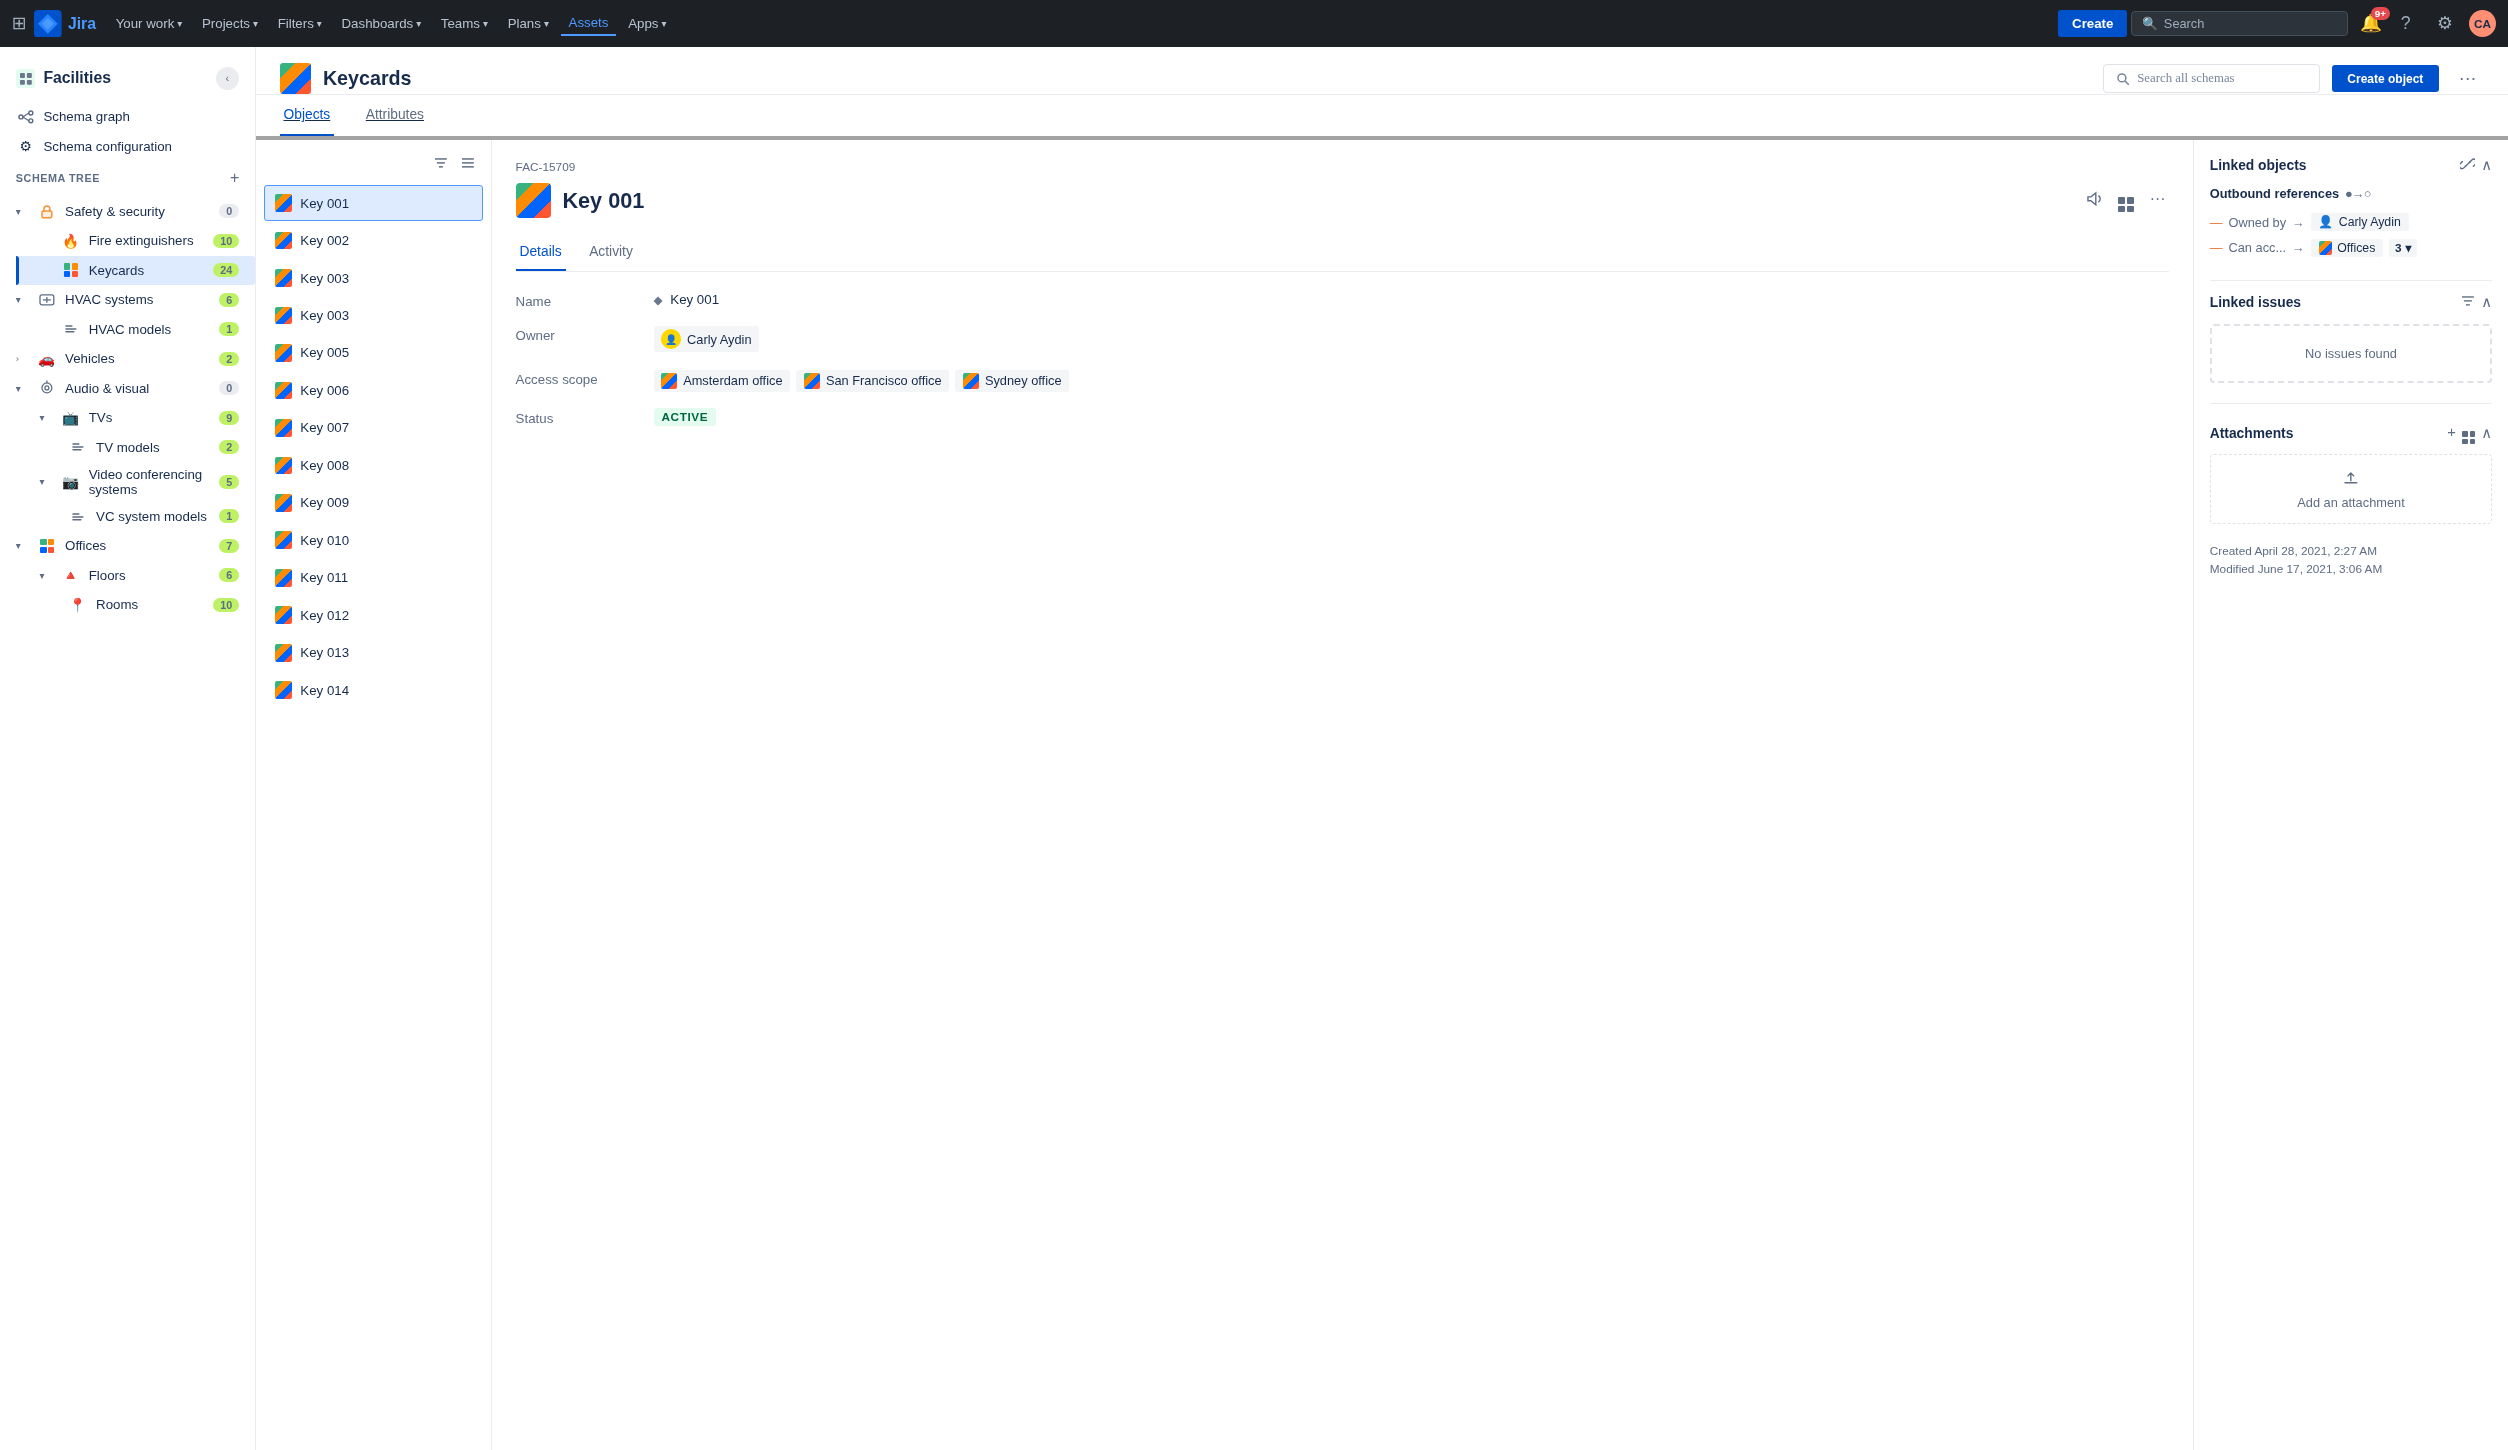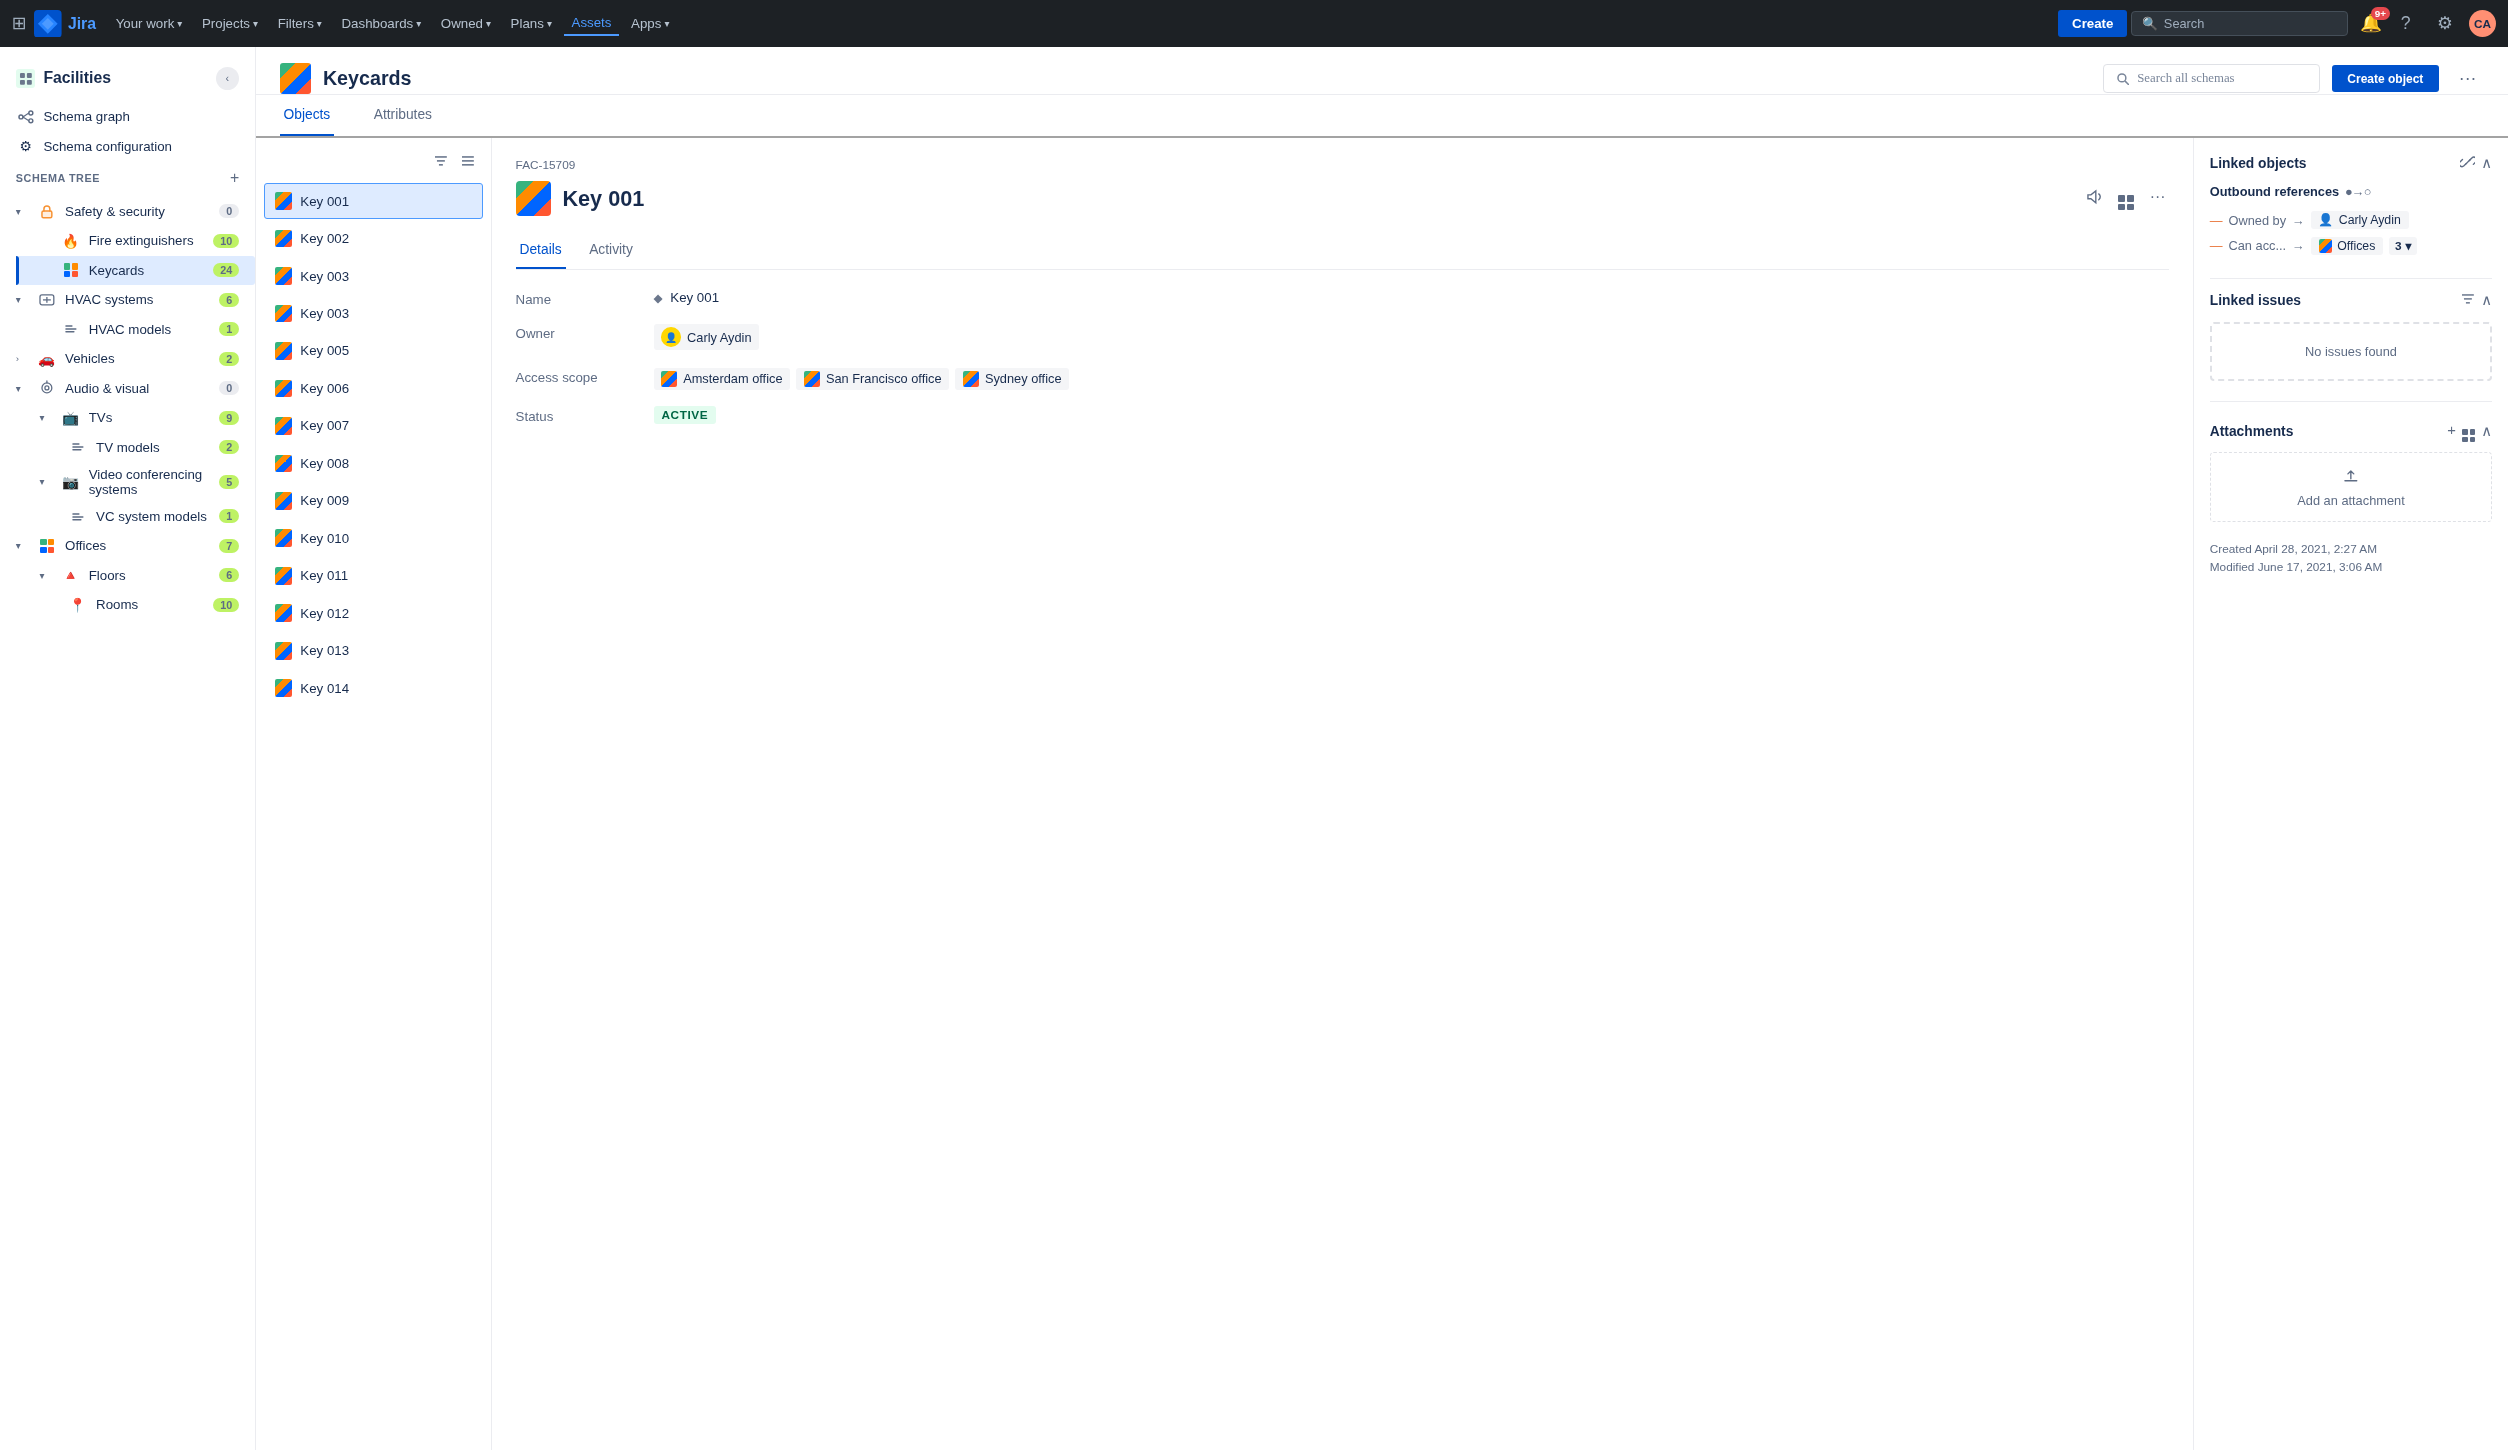--- a/index.html
+++ b/index.html
@@ -113,21 +113,21 @@
       border-radius: 3.9px;
       padding: 5.9px 11.8px;
       width: 217px;
       color: #7a869a;
       font-size: 12.8px;
       cursor: pointer;
       font-family: Liberation Serif, serif;
     }
     .create-object-btn { background: #0052cc; color: #ffffff; border: none; border-radius: 3px; padding: 6.9px 15.8px; font-size: 12px; font-weight: 600; cursor: pointer; }
     .more-btn { color: #5e6c84; font-size: 17.7px; cursor: pointer; padding: 3.9px 7.9px; }
-    .main-tabs { display: flex; gap: 16px; padding: 0 23.6px; border-bottom: 2px solid #a3a3a3; margin-top: 0; }
+    .main-tabs { display: flex; gap: 8px; padding: 0 23.6px; border-bottom: 4px solid #a3a3a3; margin-top: 0; text-decoration: underline; }
     .tab { padding: 11.8px 3.9px; font-size: 13.8px; color: #5e6c84; cursor: pointer; border-bottom: 2px solid transparent; margin-right: 19.7px; }
     .tab.active { color: #0052cc; border-bottom: 2px solid #0052cc; font-weight: 500; }
 
     
     .content { display: flex; flex: 1; overflow: hidden; }
 
     
     .list-panel { width: 236px; min-width: 236px; border-right: 1px solid #ebecf0; overflow-y: auto; padding: 7.9px; }
     .list-toolbar { display: flex; justify-content: flex-end; gap: 5.9px; padding: 3.9px 3.9px 7.9px; }
     .list-toolbar-btn { color: #5e6c84; cursor: pointer; font-size: 15.8px; padding: 3px; }
@@ -205,21 +205,21 @@
   </div>
   <div class="topnav-link">
     <span>Filters</span>
     <span class="chevron">▾</span>
   </div>
   <div class="topnav-link">
     <span>Dashboards</span>
     <span class="chevron">▾</span>
   </div>
   <div class="topnav-link">
-    <span>Owned</span>
+    <span>Teams</span>
     <span class="chevron">▾</span>
   </div>
   <div class="topnav-link">
     <span>Plans</span>
     <span class="chevron">▾</span>
   </div>
   <div class="topnav-assets">
     <span>Assets</span>
   </div>
   <div class="topnav-link">

